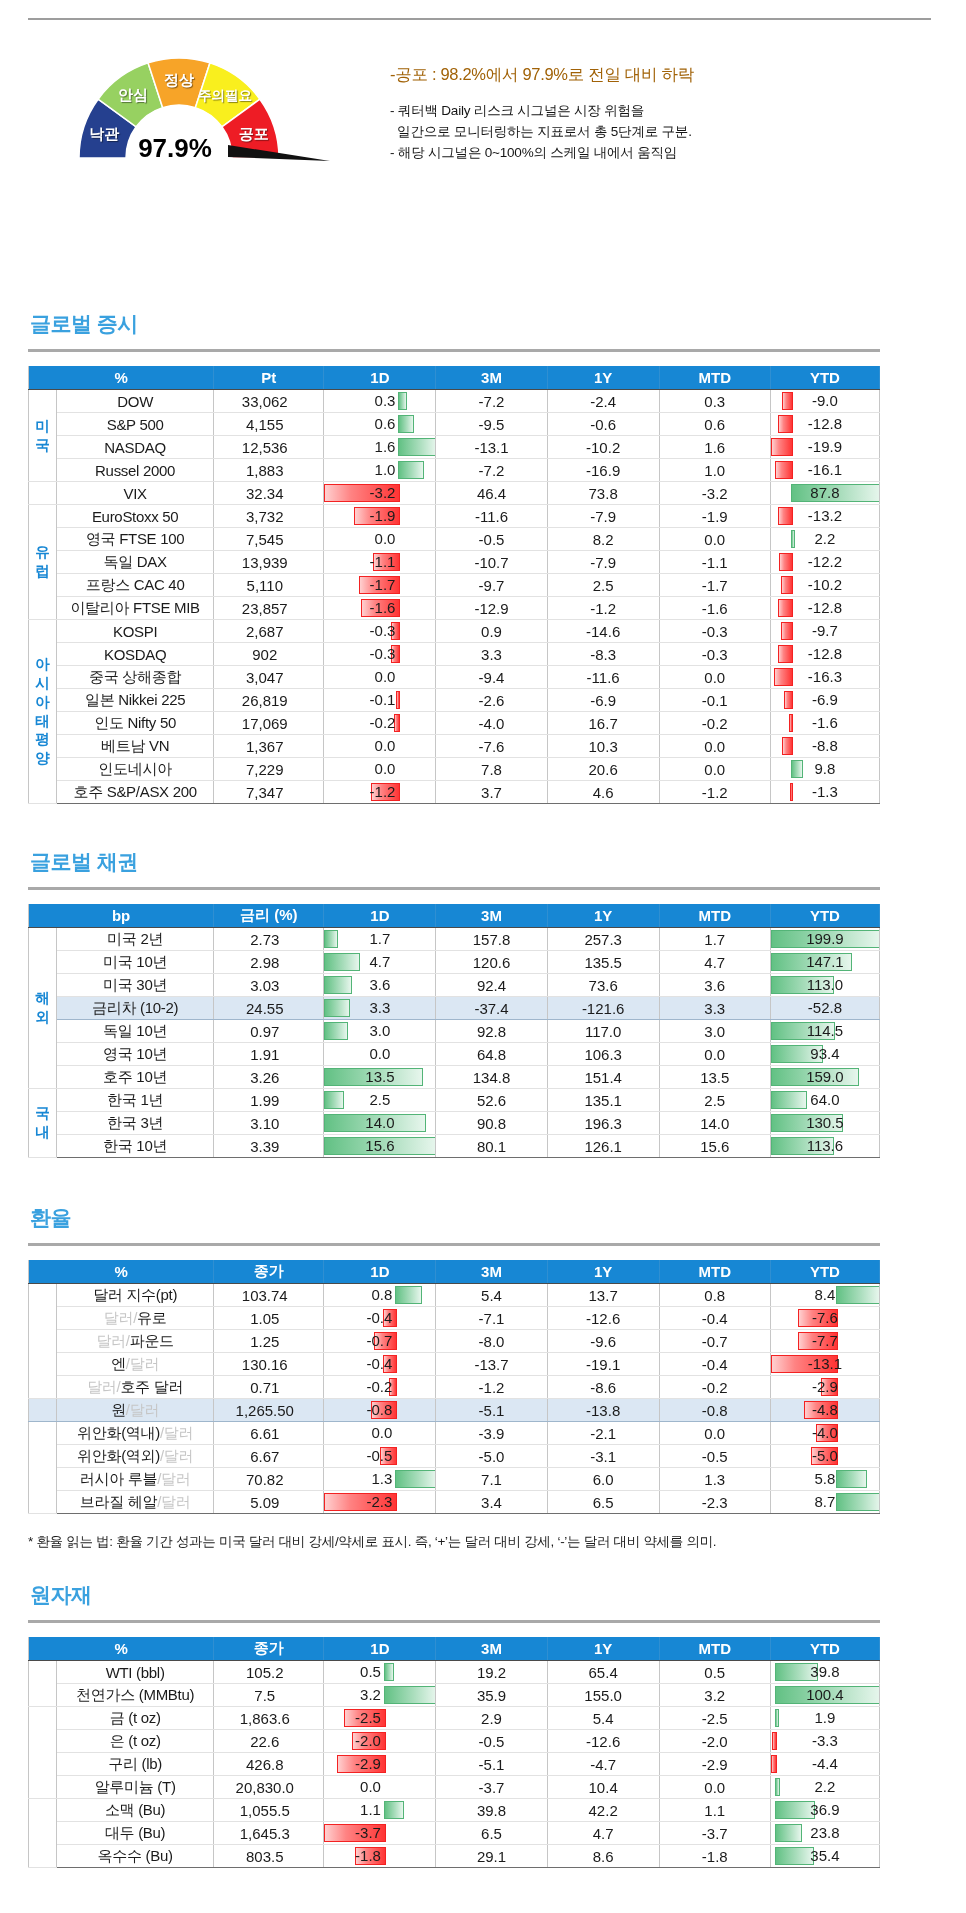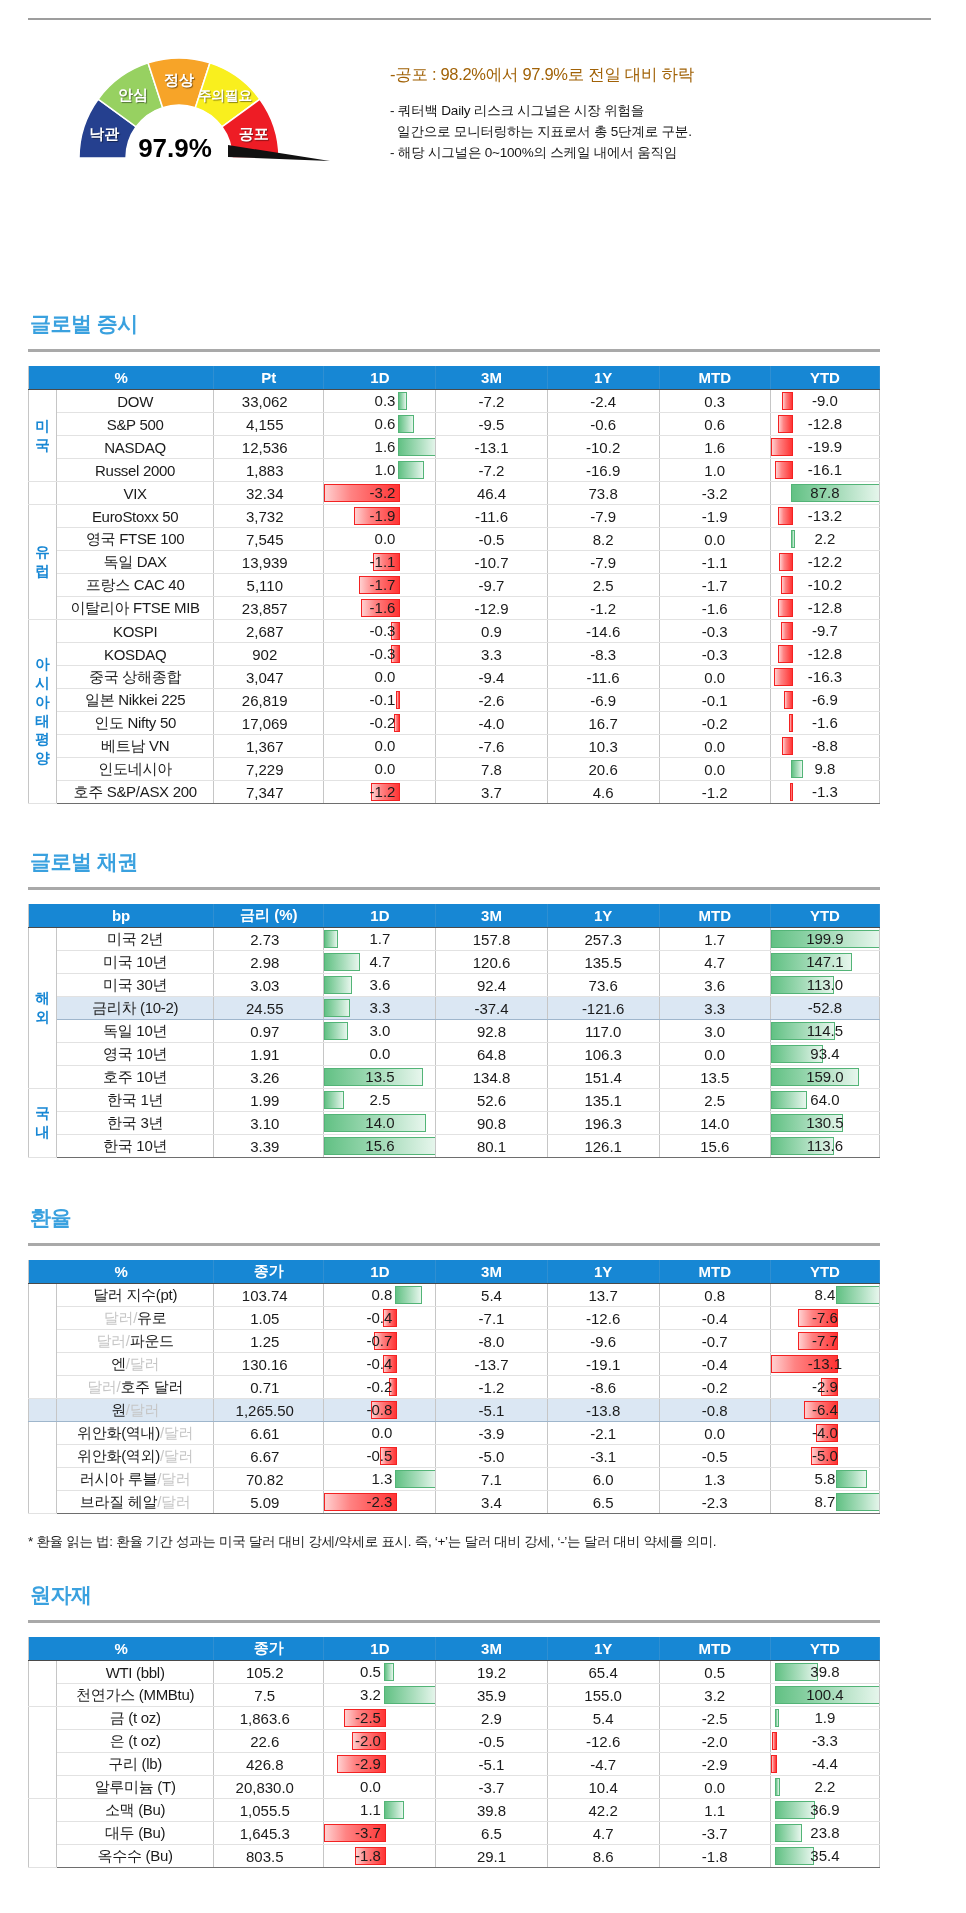--- a/index.html
+++ b/index.html
@@ -665,21 +665,21 @@
             <td class="num">1,265.50</td>
             <td class="barcell">
               <i class="bar br-bar" style="left: 41.67%; width: 22.22%;"></i>
               <span class="bv" style="text-align: right; padding-right: calc(36.1% + 3px);">-0.8</span>
             </td>
             <td class="mid">-5.1</td>
             <td class="mid">-13.8</td>
             <td class="mid">-0.8</td>
             <td class="barcell">
               <i class="bar br-bar" style="left: 30.73%; width: 29.36%;"></i>
-              <span class="bv">-6.4</span>
+              <span class="bv">-4.8</span>
             </td>
           </tr>
           <tr class="gtop">
             <td rowspan="4" class="gcell"></td>
             <td class="lbl"><span>위안화(역내)</span><span class="dim">/달러</span></td>
             <td class="num">6.61</td>
             <td class="barcell">
               <span class="bv" style="text-align: right; padding-right: calc(36.1% + 3px);">0.0</span>
             </td>
             <td class="mid">-3.9</td>

